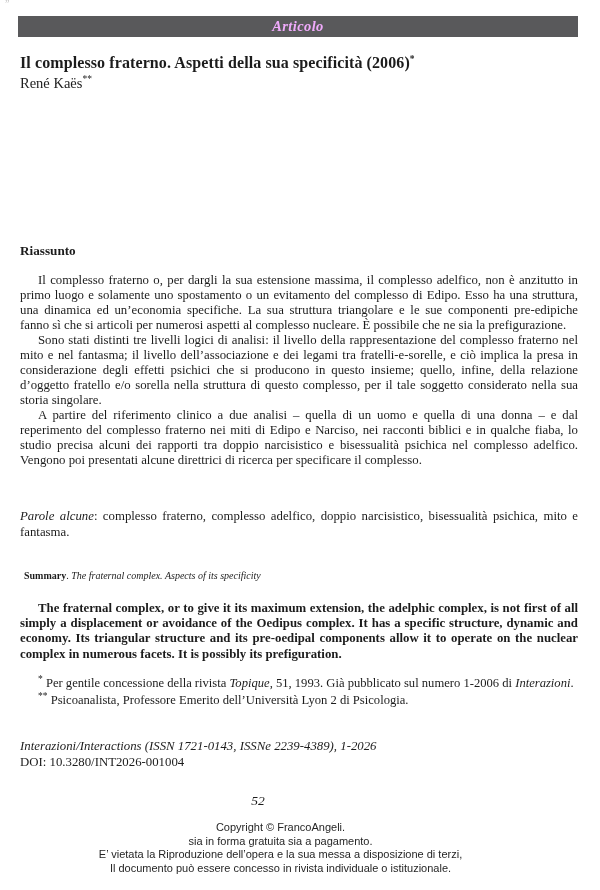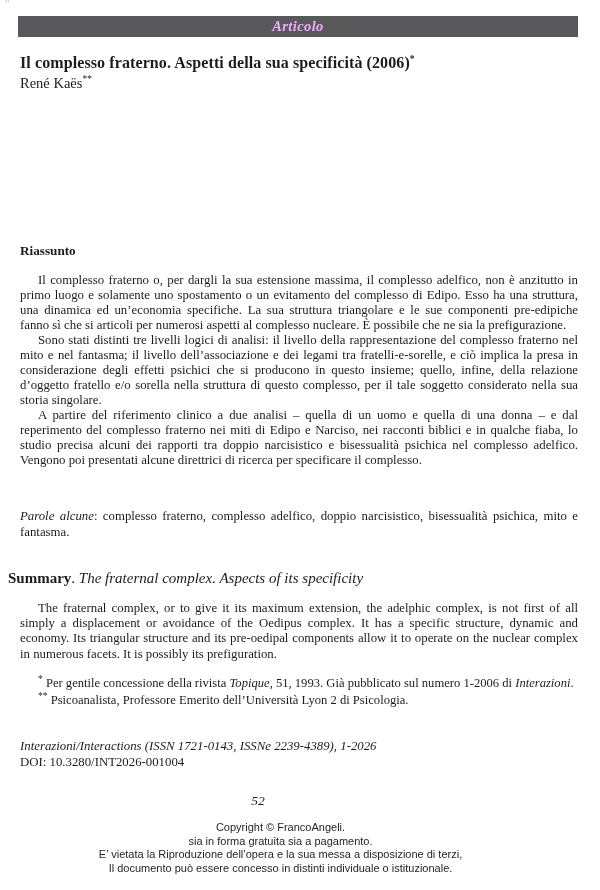--- a/index.html
+++ b/index.html
@@ -30,26 +30,26 @@
   }
   .abstract {
     position:absolute; top:273px; left:20px; width:558px;
     font-size:12.8px; line-height:15px; text-align:justify;
   }
   .abstract p { margin:0; text-indent:18px; }
   .keywords {
     position:absolute; top:509px; left:20px; width:558px;
     font-size:12.8px; line-height:15.5px; text-align:justify;
   }
-  .summary-heading { position:absolute; top:570px; left:8px; font-size:15px; }
+  .summary-heading { position:absolute; top:570px; left:24px; font-size:10px; }
   .summary-heading b { font-weight:bold; }
   .summary-heading em { font-style:italic; }
   .summary-para {
     position:absolute; top:601px; left:20px; width:558px;
-    font-size:12.8px; line-height:15.2px; text-align:justify; text-indent:18px;
+    font-size:12.8px; line-height:15.2px; text-align:justify; text-indent:18px;font-weight:bold;
   }
   .footnotes {
     position:absolute; top:675px; left:20px; width:558px;
     font-size:12.6px; line-height:16.5px; text-align:justify;
   }
   .footnotes p { margin:0; text-indent:18px; }
   .journal { position:absolute; top:738px; left:20px; width:558px; font-size:12.8px; line-height:16px; }
   .journal .issn { font-style:italic; }
   .page-number {
     position:absolute; top:793px; left:0; width:516px; text-align:center;
@@ -102,16 +102,16 @@
     <div class="issn">Interazioni/Interactions (ISSN 1721-0143, ISSNe 2239-4389), 1-2026</div>
     <div class="doi">DOI: 10.3280/INT2026-001004</div>
   </div>
 
   <div class="page-number">52</div>
 
   <div class="copyright">
     <div>Copyright © FrancoAngeli.</div>
     <div>sia in forma gratuita sia a pagamento.</div>
     <div>E’ vietata la Riproduzione dell’opera e la sua messa a disposizione di terzi,</div>
-    <div>Il documento può essere concesso in distinti individuale o istituzionale.</div>
+    <div>Il documento può essere concesso in rivista individuale o istituzionale.</div>
   </div>
 
 </div>
 
 </body></html>

